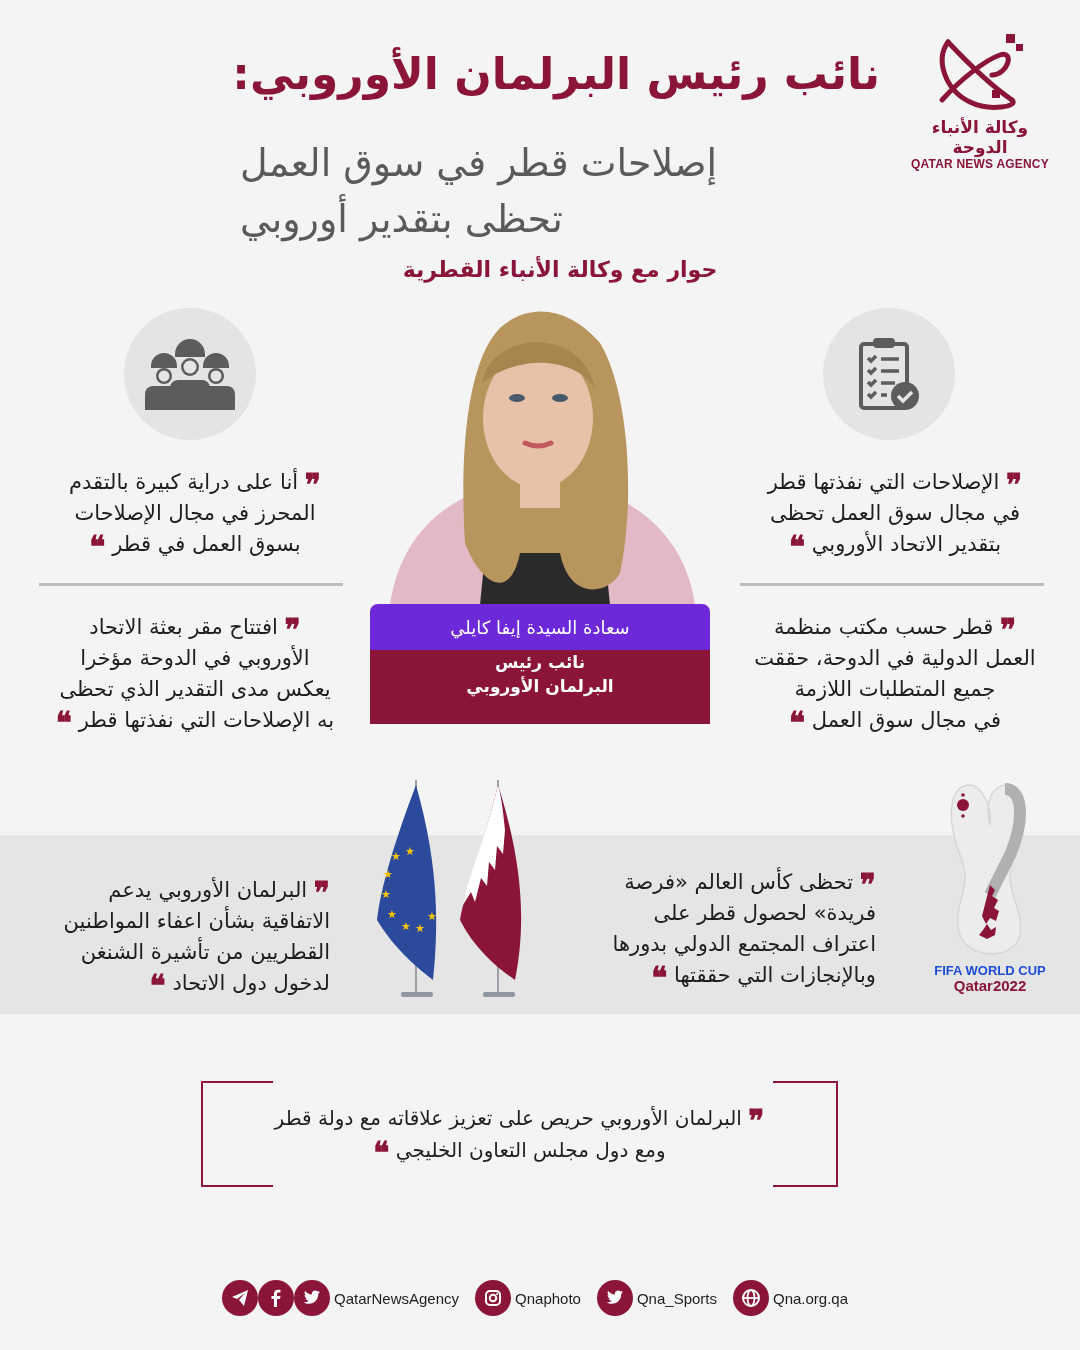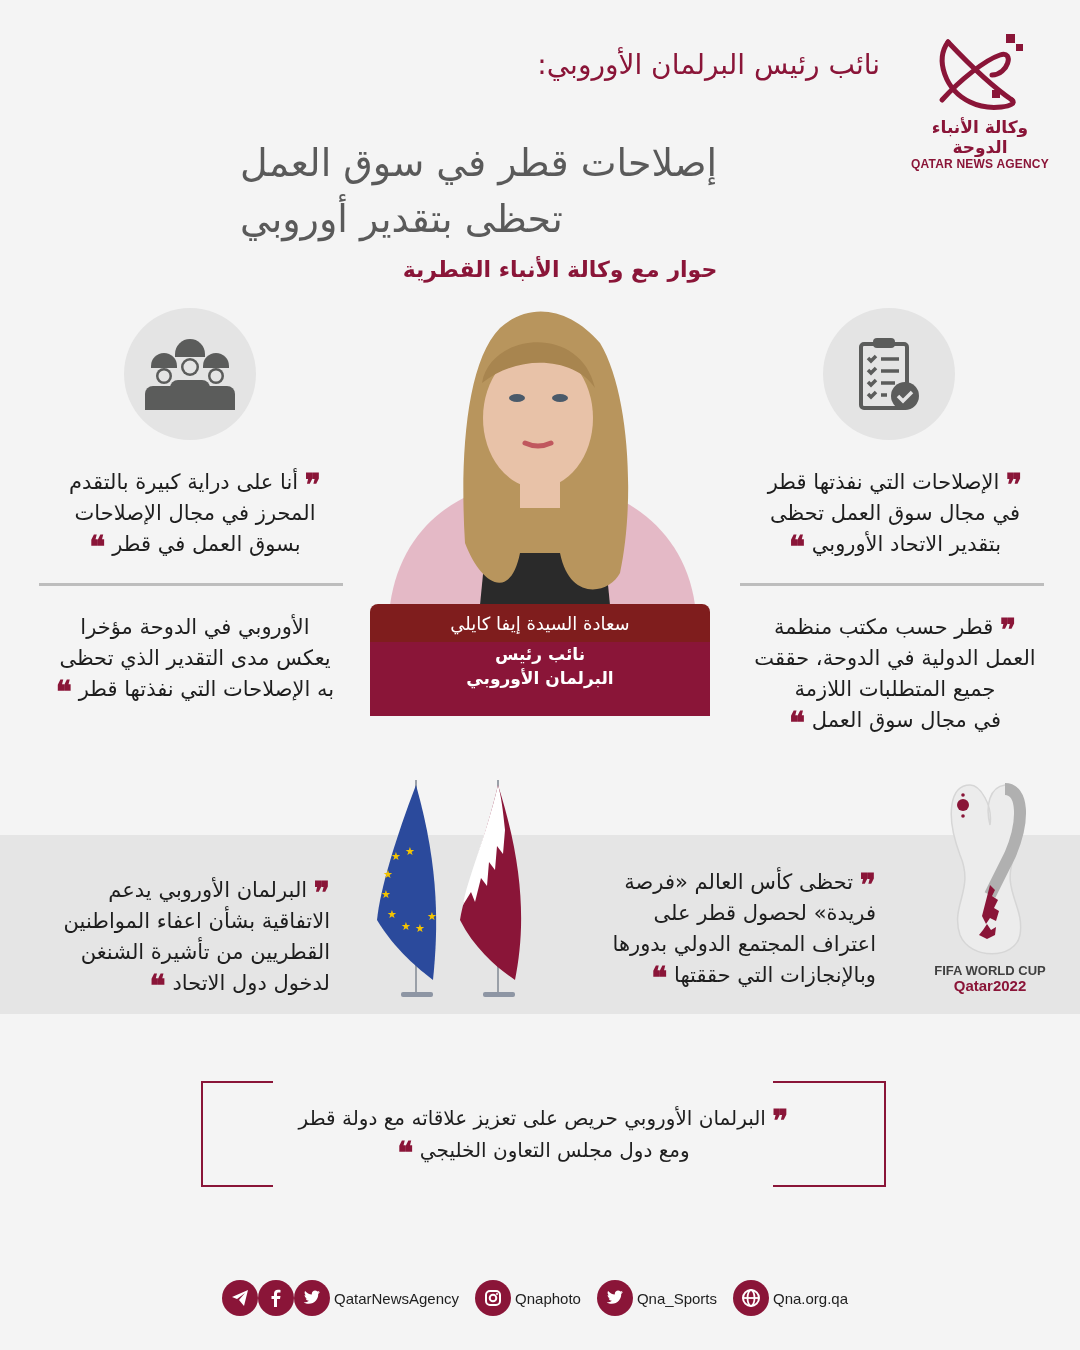--- a/index.html
+++ b/index.html
@@ -13,44 +13,44 @@
     }
     .abs { position: absolute; }
 
     
     .logo { left: 905px; top: 30px; width: 150px; text-align: center; }
     .logo svg { display: block; margin: 0 auto; }
     .logo-ar { font-size: 17px; font-weight: bold; color: #8a1538; margin-top: 2px; direction: rtl; }
     .logo-en { font-family: "Liberation Sans", sans-serif; font-size: 12px; font-weight: bold; color: #8a1538; letter-spacing: 0.2px; }
 
     
-    .h1 { right: 200px; top: 48px; font-size: 28px; font-weight: normal; color: #8a1538; direction: rtl; text-align: right; white-space: nowrap; }
+    .h1 { right: 200px; top: 48px; font-size: 44px; font-weight: bold; color: #8a1538; direction: rtl; text-align: right; white-space: nowrap; }
     .h2 { left: 240px; width: 640px; top: 135px; font-size: 38px; color: #5a5a5a; direction: rtl; text-align: left; line-height: 56px; }
     .h3 { left: 240px; width: 640px; top: 257px; font-size: 22px; font-weight: bold; color: #8a1538; direction: rtl; text-align: center; }
 
     
     .circle { width: 132px; height: 132px; border-radius: 50%; background: #e4e4e4; display: flex; align-items: center; justify-content: center; }
 
     
     .quote { direction: rtl; text-align: center; font-size: 21px; line-height: 31px; color: #1e1e1e; }
     .q-mark { color: #8a1538; font-weight: bold; font-size: 30px; line-height: 20px; font-family: "DejaVu Serif", serif; vertical-align: -6px; }
 
     .divider { height: 3px; background: #bdbdbd; }
 
     
     .portrait { left: 370px; top: 303px; width: 340px; height: 302px; overflow: hidden; }
     .name-card { left: 370px; top: 604px; width: 340px; border-radius: 8px 8px 0 0; overflow: hidden; }
-    .name-top { background: #7f1d1d; color: #fff; height: 38px; display: flex; align-items: center; justify-content: center; font-size: 18px; direction: rtl; }
+    .name-top { background: #6d28d9; color: #fff; height: 46px; display: flex; align-items: center; justify-content: center; font-size: 18px; direction: rtl; }
     .name-bottom { background: #8a1538; color: #fff; height: 74px; display: flex; flex-direction: column; align-items: center; font-size: 17px; font-weight: bold; line-height: 24px; direction: rtl; }
 
     
     .band { left: 0; top: 835px; width: 1080px; height: 179px; background: #e5e5e5; }
 
     
-    .box { left: 201px; top: 1081px; width: 685px; height: 106px; border: 2px solid #8a1538; display: flex; align-items: center; justify-content: center; }
+    .box { left: 201px; top: 1081px; width: 637px; height: 106px; border: 2px solid #8a1538; display: flex; align-items: center; justify-content: center; }
     .box::before, .box::after { content: ""; position: absolute; top: -3px; height: 110px; width: 500px; left: 70px; background: #f4f4f4; z-index: 0; }
     .box::after { display: none; }
     .box .quote { position: relative; z-index: 1; font-size: 20px; line-height: 32px; }
 
     
     .footer { left: 222px; top: 1278px; height: 40px; display: flex; align-items: center; font-family: "Liberation Sans", sans-serif; font-size: 15px; color: #1e1e1e; }
     .soc { width: 36px; height: 36px; border-radius: 50%; background: #8a1538; display: flex; align-items: center; justify-content: center; }
     .soc-label { margin: 0 16px 0 4px; }
   </style>
 </head>
@@ -138,20 +138,21 @@
   </div>
 </div>
 
 <div class="abs quote" style="left:30px; width:330px; top:467px;">
   <div><span class="q-mark">❞</span> <span>أنا على دراية كبيرة بالتقدم</span></div>
   <div>المحرز في مجال الإصلاحات</div>
   <div><span>بسوق العمل في قطر</span> <span class="q-mark">❝</span></div>
 </div>
 <div class="abs divider" style="left:39px; width:304px; top:583px;"></div>
 <div class="abs quote" style="left:30px; width:330px; top:612px;">
+  <div><span class="q-mark">❞</span> <span>افتتاح مقر بعثة الاتحاد</span></div>
   <div>الأوروبي في الدوحة مؤخرا</div>
   <div>يعكس مدى التقدير الذي تحظى</div>
   <div><span>به الإصلاحات التي نفذتها قطر</span> <span class="q-mark">❝</span></div>
 </div>
 
 <div class="abs quote" style="left:730px; width:330px; top:467px;">
   <div><span class="q-mark">❞</span> <span>الإصلاحات التي نفذتها قطر</span></div>
   <div>في مجال سوق العمل تحظى</div>
   <div><span>بتقدير الاتحاد الأوروبي</span> <span class="q-mark">❝</span></div>
 </div>
@@ -204,21 +205,21 @@
 <div class="abs" style="left:928px; top:775px; width:124px; text-align:center;">
   <svg width="90" height="185" viewBox="0 0 90 185">
     <path d="M25 10 C 5 10, 0 40, 15 80 C 30 115, 5 130, 15 160 C 25 185, 70 185, 75 160 C 80 130, 55 115, 70 80 C 85 40, 80 8, 60 10 C 45 12, 40 30, 45 50 C 48 30, 35 10, 25 10 Z" fill="#ececec" stroke="#d6d6d6" stroke-width="1.5"></path>
     <path d="M60 14 C 78 14, 80 45, 65 80 C 55 100, 50 110, 45 120" stroke="#b0b0b0" stroke-width="12" fill="none"></path>
     <circle cx="18" cy="30" r="6" fill="#8a1538"></circle>
     <circle cx="18" cy="20" r="1.8" fill="#8a1538"></circle>
       <circle cx="18" cy="41" r="1.8" fill="#8a1538"></circle>
     <path d="M45 110 l5 5 l-3 6 l6 4 l-4 8 l5 3 l-3 10 l-6 -3 l-4 6 l-4 -8 z" fill="#8a1538"></path>
     <path d="M38 155 l4 -6 l4 6 l5 -3 l-1 8 l-8 4 l-8 -4 z" fill="#8a1538"></path>
   </svg>
-  <div style="font-family:'Liberation Sans',sans-serif; font-weight:bold; font-size:13px; color:#404040; line-height:14px;">FIFA WORLD CUP</div>
+  <div style="font-family:'Liberation Sans',sans-serif; font-weight:bold; font-size:13px; color:#1d4ed8; line-height:14px;">FIFA WORLD CUP</div>
   <div style="font-family:'Liberation Sans',sans-serif; font-weight:bold; font-size:15px; color:#8a1538; line-height:16px;">Qatar2022</div>
 </div>
 
 <div class="abs box">
   <div class="quote">
     <div><span class="q-mark">❞</span> <span>البرلمان الأوروبي حريص على تعزيز علاقاته مع دولة قطر</span></div>
     <div><span>ومع دول مجلس التعاون الخليجي</span> <span class="q-mark">❝</span></div>
   </div>
 </div>
 

